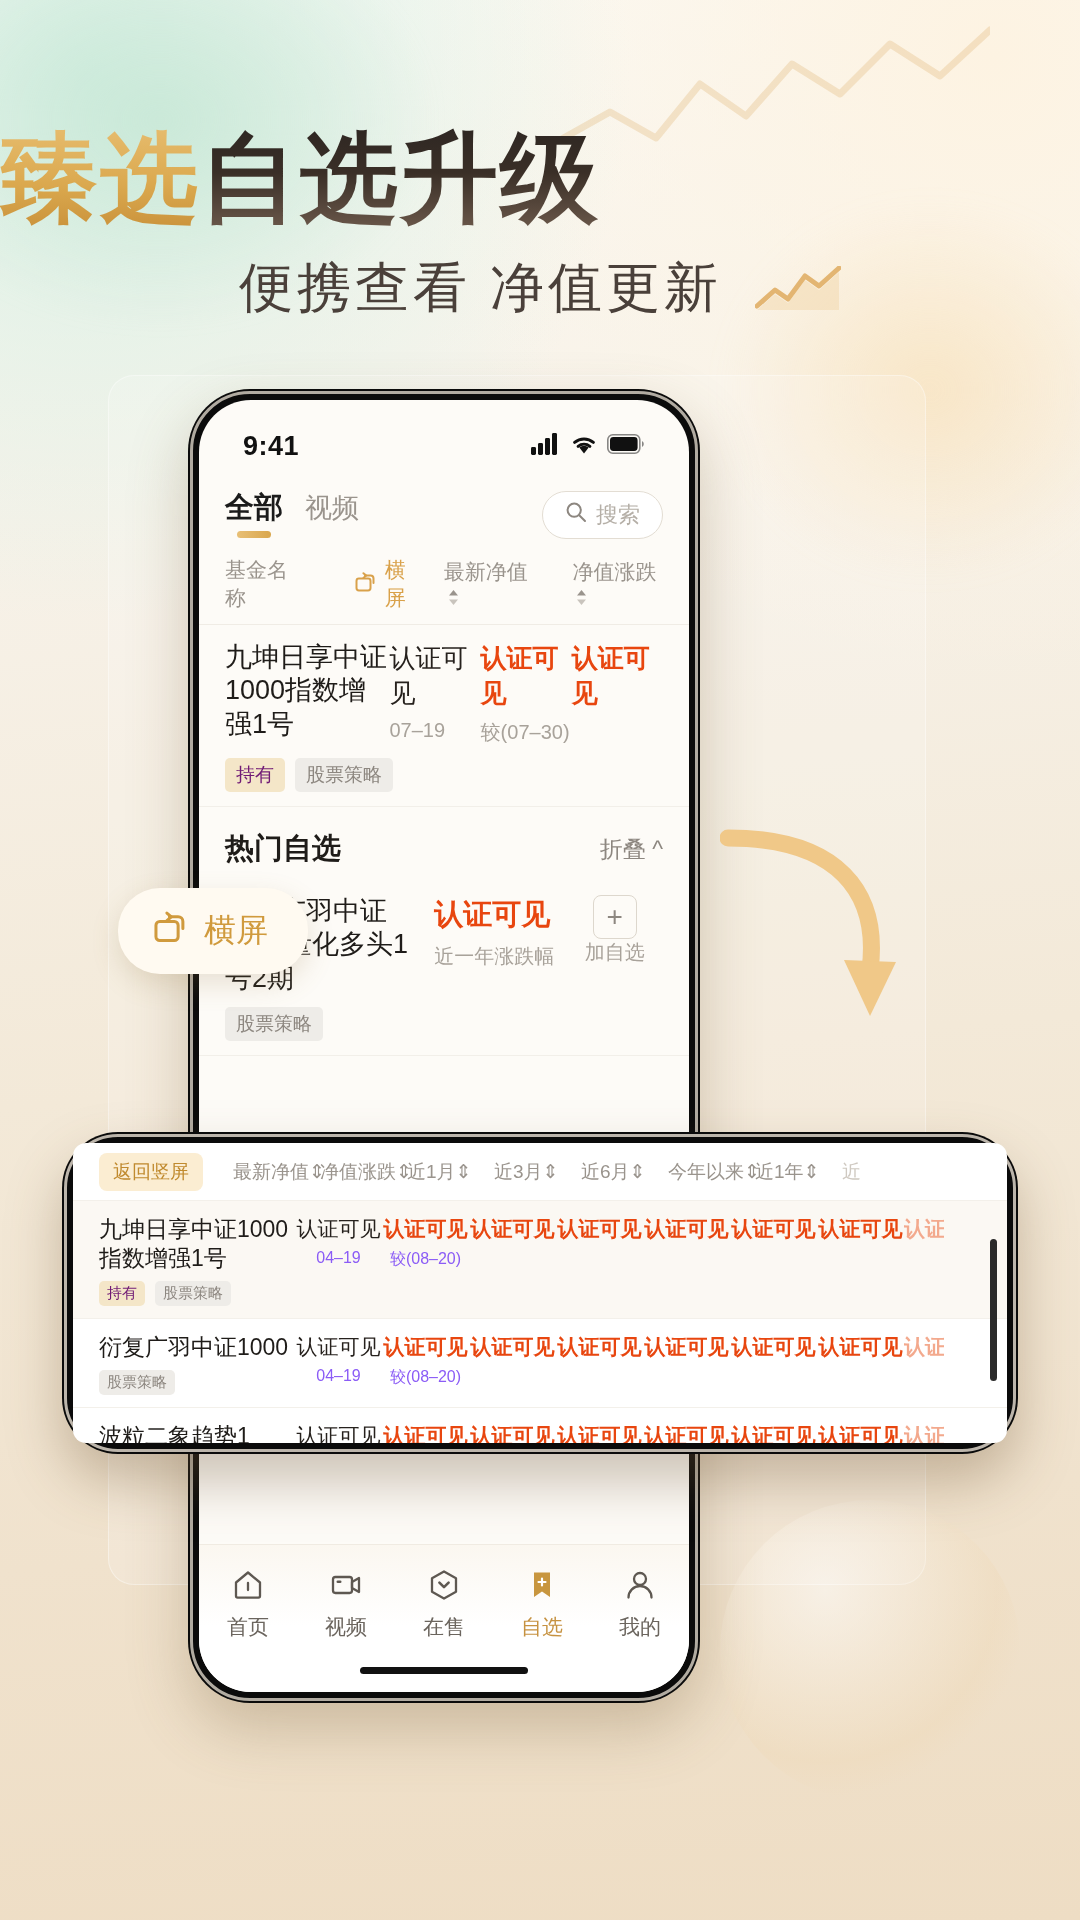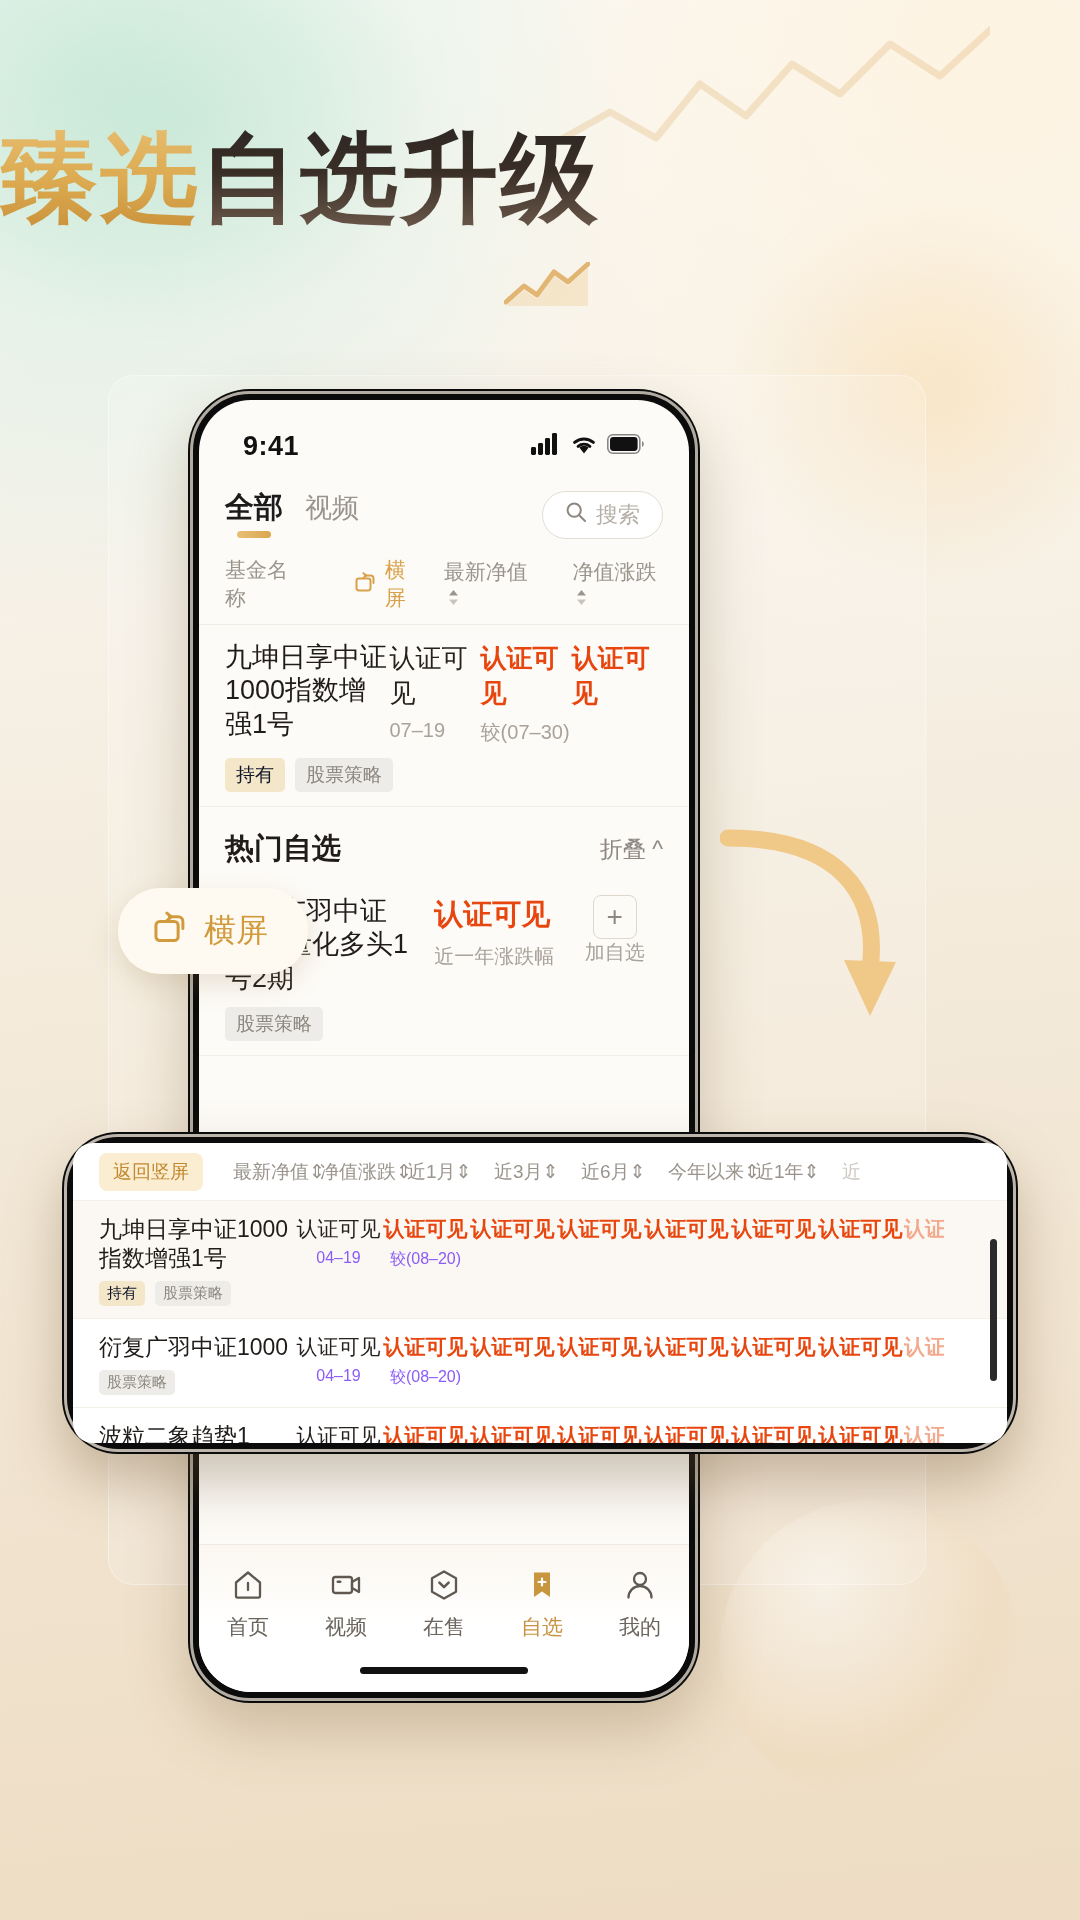--- a/index.html
+++ b/index.html
@@ -139,21 +139,21 @@
   .fund-row .top { display:flex; align-items:flex-start; }
   .fund-row .fname {
     width:238px; font-size:27px; color:#1f1c19; line-height:1.24; font-weight:500;
   }
   .fund-row .cell { width:132px; }
   .fund-row .cell .v1 { font-size:26px; color:#26211d; font-weight:500;}
   .fund-row .cell .v1.red { color:#e8460f; font-weight:bold; }
   .fund-row .cell .v2 { font-size:20px; color:#a8a29a; margin-top:8px; }
   .tags { display:flex; gap:10px; margin-top:12px; }
   .tag { font-size:19px; padding:4px 11px; border-radius:5px; }
-  .tag.hold { background:#f4e6c8; color:#0f172a; }
+  .tag.hold { background:#f4e6c8; color:#701a75; }
   .tag.plain { background:#eeece8; color:#8d8780; }
 
   .section-head {
     display:flex; align-items:center; padding:22px 26px 10px 26px;
   }
   .section-head .st {
     font-size:29px; font-weight:bold; color:#1f1c19; position:relative;
   }
   .section-head .st::after{
     content:""; position:absolute; left:0; right:0; bottom:1px; height:9px;
@@ -188,21 +188,21 @@
     position:absolute; left:62px; top:1132px; width:956px; height:322px;
     background:#0b0b0b; border-radius:56px; padding:11px;
     box-shadow: 0 28px 54px rgba(110,86,54,.34);
   }
   #phone-landscape .frame-edge {
     position:absolute; inset:2px; border-radius:54px;
     border:3px solid #cfc8bc; opacity:.9; pointer-events:none;
   }
   #screen-l {
     position:relative; width:100%; height:100%; background:#fff;
-    border-radius:20px; overflow:hidden;
+    border-radius:13px; overflow:hidden;
   }
   .l-head {
     display:flex; align-items:center; height:58px;
     padding:0 30px 0 26px; font-size:19px; color:#9a948d;
     border-bottom:1px solid #f3f0ea;
   }
   .l-back {
     background:#fbedd2; color:#c08a2e; font-size:19px;
     padding:6px 14px; border-radius:8px; margin-right:30px; white-space:nowrap;
   }
@@ -250,20 +250,21 @@
   <svg class="chartline" viewBox="0 0 430 150">
     <polyline points="0,120 50,92 96,118 140,64 186,96 232,44 280,74 330,24 380,56 430,10" fill="none" stroke="#e2b97c" stroke-width="7" stroke-linejoin="round" stroke-linecap="round"></polyline>
   </svg>
 </div>
 
 <div id="headline">
   <span class="gold">臻选</span><span class="dark">自选升级</span>
 </div>
 
 <div id="subline">
+  <span>便携查看 净值更新</span>
   <span class="spark">
     <svg width="86" height="46" viewBox="0 0 86 46">
       <path d="M2 40 L20 24 L33 33 L50 10 L64 20 L84 2" fill="none" stroke="#e3b572" stroke-width="5" stroke-linecap="round" stroke-linejoin="round"></path>
       <path d="M2 44 L20 28 L33 37 L50 14 L64 24 L84 6 L84 44 Z" fill="#f2d9ae" opacity=".55"></path>
     </svg>
   </span>
 </div>
 
 <div id="phone-portrait">
   <div class="frame-edge"></div>

